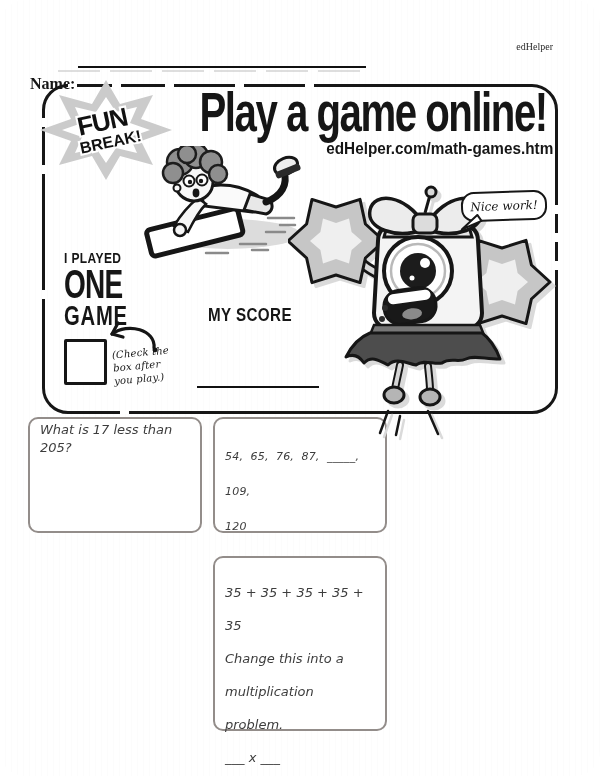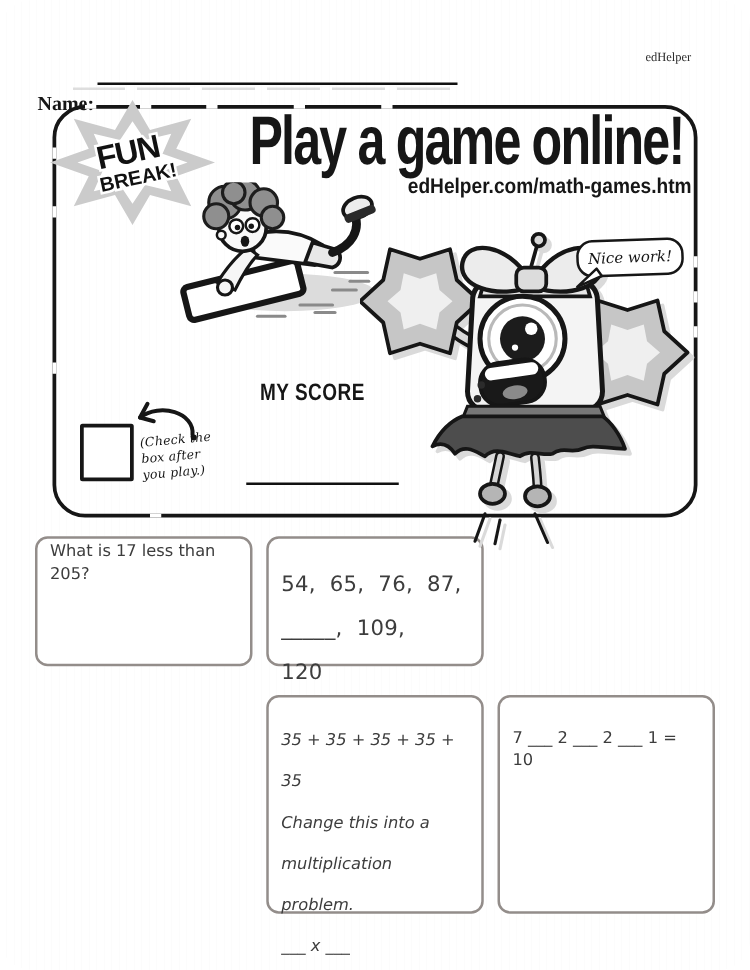--- a/index.html
+++ b/index.html
@@ -39,24 +39,24 @@
   .score-line{position:absolute;left:152px;top:279px;width:122px;height:20px;border-bottom:2px solid #111;}
   
   .monster{position:absolute;left:288px;top:183px;filter:drop-shadow(4px 4px 0 #dadada);z-index:2;}
   .bubble{position:absolute;left:461px;top:191px;width:82px;height:26px;border:2px solid #161616;border-radius:13px;
           background:#fff;z-index:3;transform:rotate(-2deg);text-align:center;line-height:26px;
           font-family:"DejaVu Serif",serif;font-style:italic;font-size:12px;}
   .bubble svg{position:absolute;left:-6px;bottom:-13px;}
   
   .card{position:absolute;width:174px;border:2px solid #938d8a;border-radius:10px;background:#fff;box-sizing:border-box;
         padding:2px 10px;color:#3d3d3d;}
-  .r1{top:429px;height:104px;} .r2{top:556px;height:175px;}
+  .r1{top:417px;height:116px;font-style:italic;} .r2{top:556px;height:175px;}
   .c1{left:28px;} .c2{left:213px;} .c3{left:398px;}
   .ptext{font-family:"DejaVu Sans",sans-serif;font-size:13px;white-space:pre-wrap;line-height:18px;}
-  .p-seq .ptext{margin-top:18px;line-height:35px;font-size:17px;letter-spacing:.2px;}
+  .p-seq .ptext{margin-top:18px;line-height:35px;font-size:11px;letter-spacing:.2px;}
   .p-word .ptext{line-height:23px;font-size:13px;}
   .p-add .ptext{margin-top:16px;line-height:33px;font-style:italic;}
   .p-eq .ptext{margin-top:22px;}
 </style>
 </head>
 <body>
 
 <div class="page">
 
   <div class="brand">edHelper</div>
@@ -123,20 +123,25 @@
           <circle cx="47" cy="8" r="9"></circle>
       </g>
       <circle cx="49" cy="35" r="5.5" fill="#fff" stroke="#161616" stroke-width="2"></circle>
       <circle cx="62" cy="34" r="5.5" fill="#fff" stroke="#161616" stroke-width="2"></circle>
       <circle cx="50" cy="36" r="2.2" fill="#161616"></circle>
         <circle cx="61" cy="35" r="2.2" fill="#161616"></circle>
       <ellipse cx="56" cy="47" rx="3.4" ry="4.4" fill="#161616"></ellipse>
       <circle cx="37" cy="42" r="3.5" fill="#f8f8f8" stroke="#161616" stroke-width="2"></circle>
     </svg>
 
+    <div class="played">
+      <div class="pl1">I PLAYED</div>
+      <div class="pl2">ONE</div>
+      <div class="pl3">GAME</div>
+    </div>
 
     <div class="checkbox"></div>
 
     <svg class="arrow" width="62" height="36" viewBox="0 0 62 36">
       <path d="M54,28 C56,10 28,2 12,14" fill="none" stroke="#161616" stroke-width="3.2" stroke-linecap="round"></path>
       <path d="M12,14 L18,3 M12,14 L23,17" fill="none" stroke="#161616" stroke-width="3.2" stroke-linecap="round"></path>
       <circle cx="55" cy="30" r="2.4" fill="#161616"></circle>
     </svg>
     <div class="check-note">(Check the
 box after
@@ -207,17 +212,14 @@
   <div class="card r1 c2 p-seq">
     <div class="ptext">54,  65,  76,  87,  _____,  109,
 120</div>
   </div>
   <div class="card r2 c2 p-add">
     <div class="ptext">35 + 35 + 35 + 35 + 35
 Change this into a
 multiplication problem.
 ___ x ___</div>
   </div>
-  <div class="card r2 c3 p-eq">
-    <div class="ptext">7 ___ 2 ___ 2 ___ 1 = 10</div>
-  </div>
 
 </div>
 
 </body></html>

